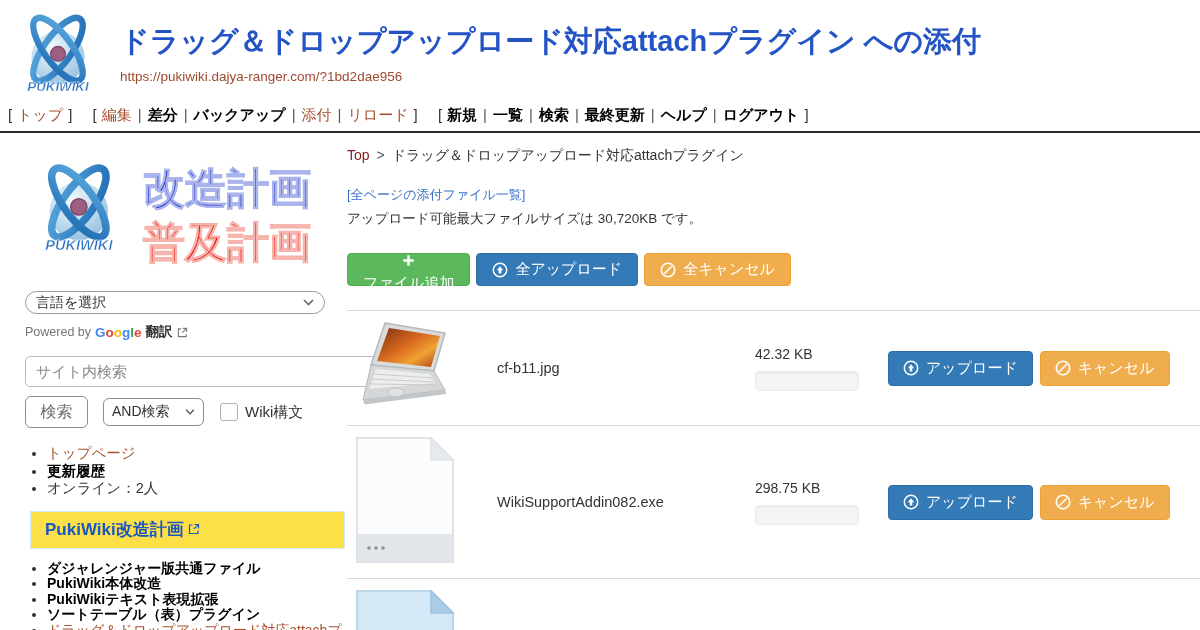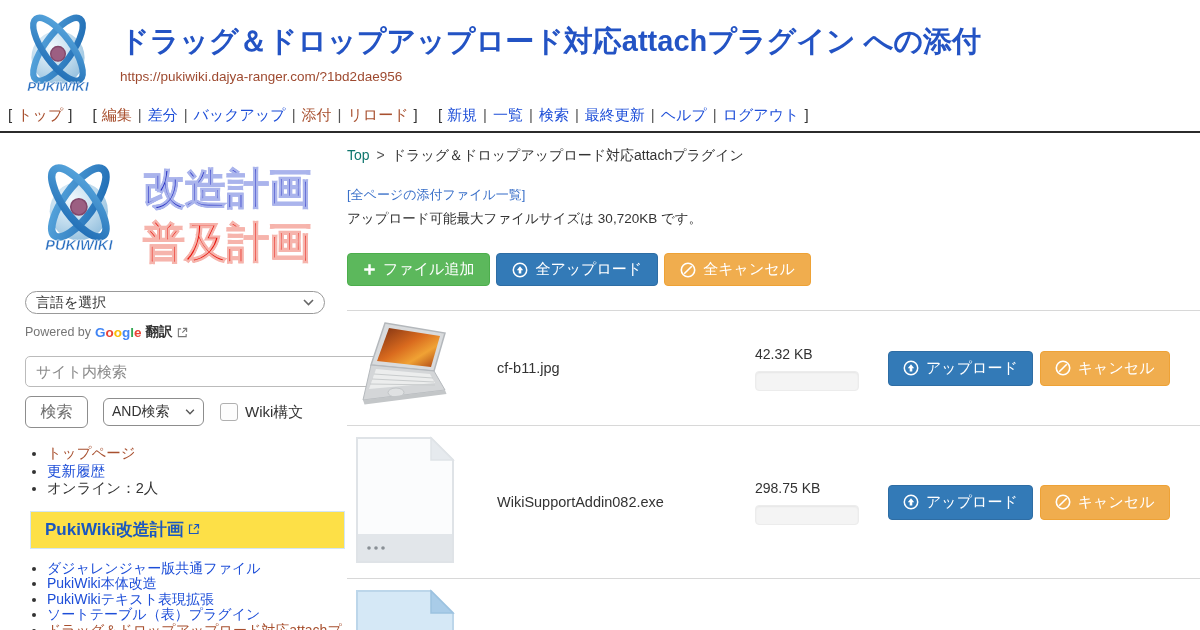--- a/index.html
+++ b/index.html
@@ -11,21 +11,21 @@
   .header-text { margin-left:16px; padding-top:18px; }
   .page-title { color:#2353c4; font-size:29px; font-weight:bold; line-height:1.1; }
   .page-url { display:inline-block; margin-top:11px; color:#9e4a30; font-size:13.5px; text-decoration:none; }
 
   
   .topnav { margin:6px 0 0 8px; font-size:15px; color:#333; white-space:nowrap; }
   .topnav .grp { margin-right:16px; }
   .topnav a { text-decoration:none; margin:0 5px; cursor:pointer; }
   .topnav .br { color:#333; }
   .topnav .sep { color:#555; margin:0 1px; }
-  a.lnk-blue { color:#1d4ed8; }
+  a.lnk-blue { color:#000000;font-weight:bold; }
   a.lnk-red { color:#a8502f; }
   .rule { height:2px; background:#2b2b2b; margin-top:6px; }
 
   
   .layout { display:flex; align-items:flex-start; }
   .sidebar { width:347px; flex:0 0 347px; padding:20px 0 0 25px; }
   .main { flex:1; padding-right:0; }
 
   
   .side-logo { display:block; }
@@ -56,30 +56,30 @@
   ul.side-list.tight { font-size:14px; line-height:15.5px; margin-top:12px; }
   .plain-item { color:#333; }
   .section-box { margin:13px 2px 0 5px; width:315px; background:#fde047;
     border:1px solid #d2e6f6; padding:6px 14px 7px; }
   .section-title { color:#1a57c0; font-size:17px; font-weight:bold; text-decoration:none;
     display:inline-flex; align-items:center; gap:4px; }
   .section-title .ext-icon { color:#1a57c0; }
 
   
   .breadcrumb { margin-top:14px; font-size:14px; color:#333; }
-  .breadcrumb a { color:#0f766e; text-decoration:none;margin-top:20px; }
+  .breadcrumb a { color:#7f1d1d; text-decoration:none;margin-top:20px; }
   .breadcrumb .bsep { color:#555; margin:0 7px; }
   .attach-link { display:inline-block; margin-top:21px; color:#3a70c9; font-size:13px; text-decoration:none; }
   .maxsize { margin-top:6px; font-size:13.5px; color:#333; }
 
   .toolbar { margin-top:25px; display:flex; gap:6px; }
   .btn { display:inline-flex; align-items:center; gap:7px; height:33px; padding:0 15px;
     border-radius:4px; border:1px solid transparent; color:#fff; font-size:15px;
     cursor:pointer; font-family:"Liberation Sans",sans-serif; white-space:nowrap; }
-  .btn-green { background:#5cb85c; border-color:#4cae4c; }
+  .btn-green { background:#5cb85c; border-color:#4cae4c;flex-direction:column; }
   .btn-blue { background:#337ab7; border-color:#2e6da4; }
   .btn-orange { background:#f0ad4e; border-color:#eea236; }
   .btn svg { flex:0 0 auto; }
 
   .file-table { margin-top:24px; border-top:1px solid #d8d8d8; }
   .file-row { display:flex; align-items:center; border-bottom:1px solid #d8d8d8; padding:10px 0; }
   .col-icon { flex:0 0 150px; display:flex; padding-left:8px; }
   .col-name { flex:0 0 258px; font-size:14.5px; color:#333; word-break:break-all; }
   .col-size { flex:0 0 121px; }
   .size-text { font-size:14px; color:#333; margin-bottom:9px; }

